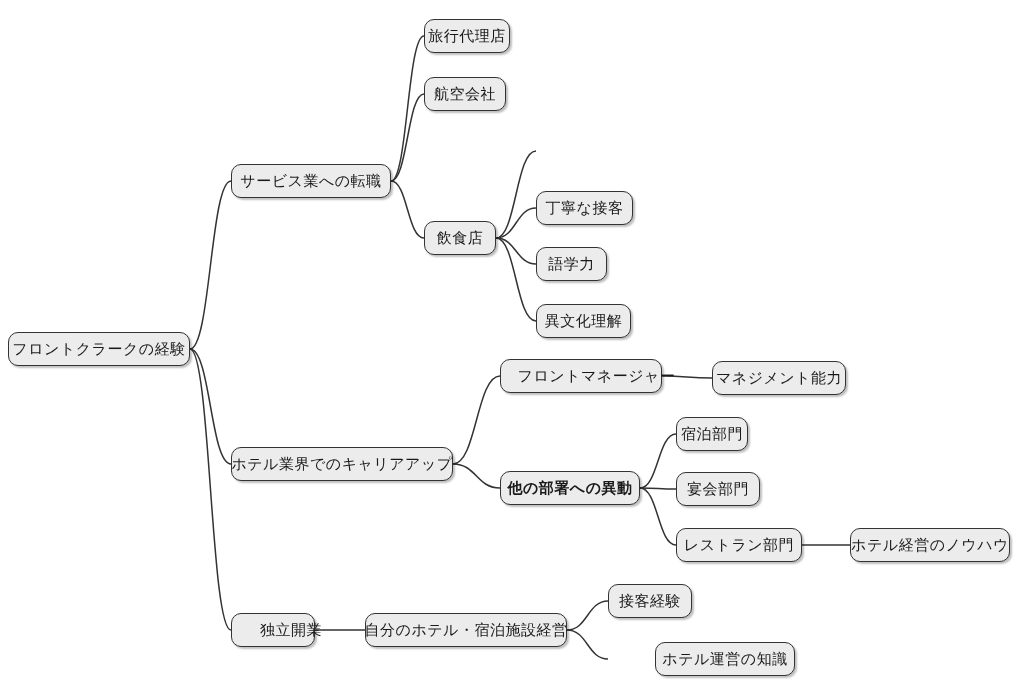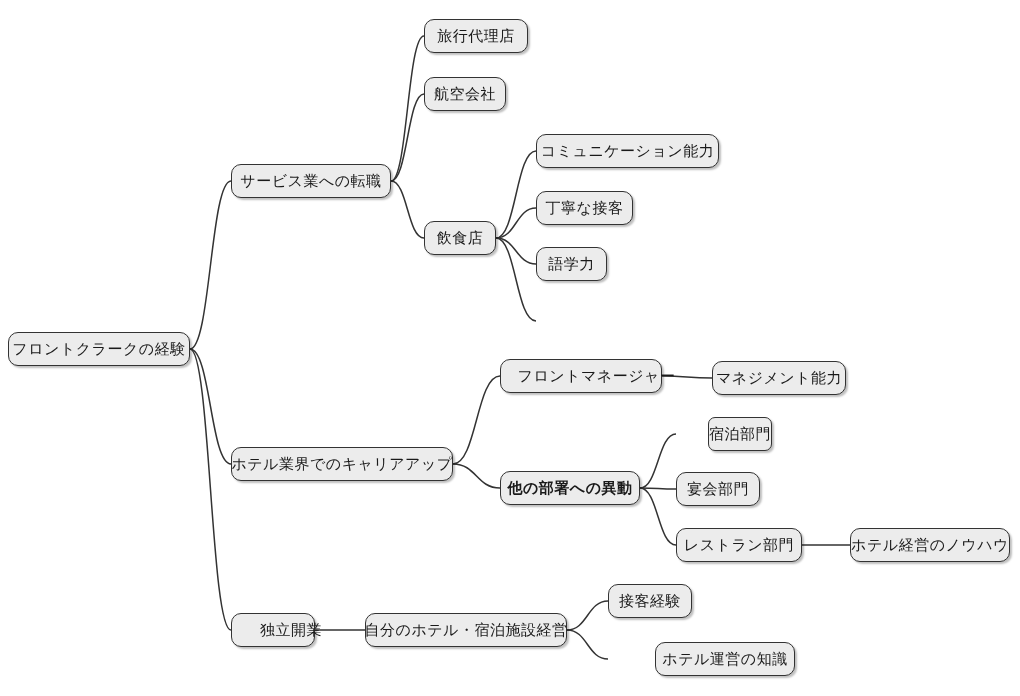--- a/index.html
+++ b/index.html
@@ -50,31 +50,31 @@
     <path d="M640 488 C658 488 658 489 676 489"></path>
     <path d="M640 488 C658 488 658 545 676 545"></path>
     <path d="M802 545 L850 545"></path>
     <path d="M315 630 L365 630"></path>
     <path d="M567 630 C587.5 630 587.5 601 608 601"></path>
     <path d="M567 630 C587.5 630 587.5 659 608 659"></path>
   </svg>
 
   <div class="node" style="left:8px;   top:332px; width:182px;">フロントクラークの経験</div>
   <div class="node" style="left:231px; top:164px; width:160px;">サービス業への転職</div>
-  <div class="node" style="left:424px; top:19px;  width:104px;">旅行代理店</div>
+  <div class="node" style="left:424px; top:19px;  width:86px;">旅行代理店</div>
   <div class="node" style="left:424px; top:77px;  width:82px;">航空会社</div>
   <div class="node" style="left:424px; top:221px; width:72px;">飲食店</div>
-  <div class="node" style="left:536px; top:134px; width:183px;">コミュニケーション能力</div>
   <div class="node" style="left:536px; top:191px; width:97px;">丁寧な接客</div>
   <div class="node" style="left:536px; top:247px; width:71px;">語学力</div>
+  <div class="node" style="left:536px; top:304px; width:95px;">異文化理解</div>
   <div class="node" style="left:231px; top:447px; width:222px;">ホテル業界でのキャリアアップ</div>
   <div class="node" style="left:500px; top:359px; width:162px;padding-left:31px;">フロントマネージャー</div>
   <div class="node" style="left:712px; top:361px; width:134px;">マネジメント能力</div>
   <div class="node" style="left:500px; top:471px; width:140px;font-weight:bold;">他の部署への異動</div>
-  <div class="node" style="left:708px; top:417px; width:64px;border-radius:7px;">宿泊部門</div>
+  <div class="node" style="left:676px; top:417px; width:72px;">宿泊部門</div>
   <div class="node" style="left:676px; top:472px; width:84px;">宴会部門</div>
   <div class="node" style="left:676px; top:528px; width:126px;">レストラン部門</div>
   <div class="node" style="left:850px; top:528px; width:160px;">ホテル経営のノウハウ</div>
   <div class="node" style="left:231px; top:613px; width:84px;padding-left:36px;">独立開業</div>
   <div class="node" style="left:365px; top:613px; width:202px;">自分のホテル・宿泊施設経営</div>
   <div class="node" style="left:608px; top:584px; width:84px;">接客経験</div>
   <div class="node" style="left:608px; top:642px; width:140px;margin-left:47px;">ホテル運営の知識</div>
 
 </div>
 

